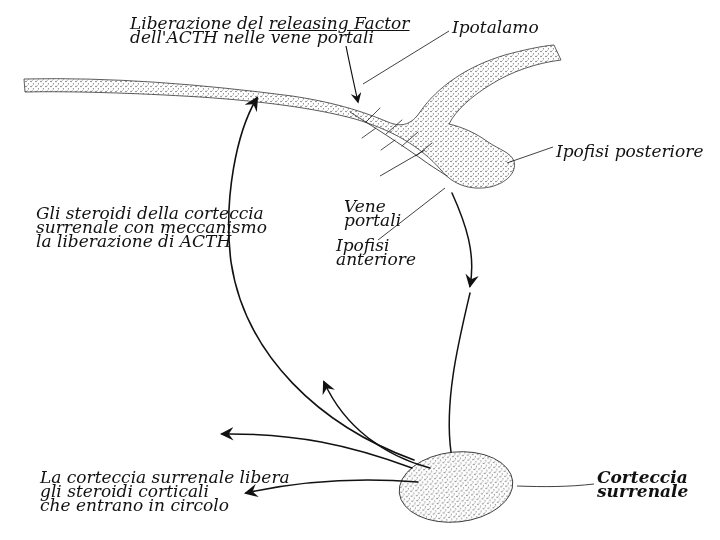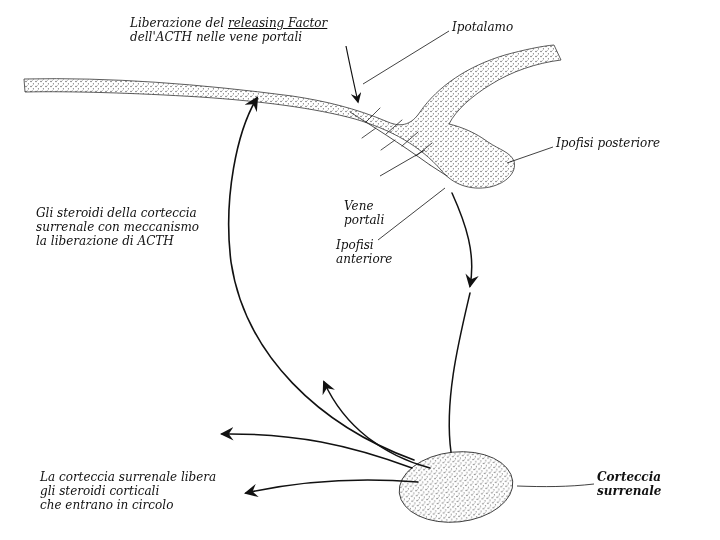--- a/index.html
+++ b/index.html
@@ -5,21 +5,21 @@
   html,body{margin:0;padding:0;background:#fff;}
   .stage{
     position:relative;width:720px;height:540px;background:#fff;overflow:hidden;
     font-family:"DejaVu Serif","Liberation Serif",serif;
     color:#111;
   }
   .stage svg{position:absolute;left:0;top:0;}
   .lbl{
     position:absolute;
     font-style:italic;
-    font-size:12px;
+    font-size:17px;
     line-height:14px;
     white-space:nowrap;
     color:#111;
   }
   .u{text-decoration:underline;}
 </style>
 </head>
 <body>
 
 <div class="stage">
@@ -90,21 +90,21 @@
     </g>
   </svg>
 
   <div class="lbl" style="left:130px;top:16px;">
     <div><span>Liberazione del </span><span class="u">releasing Factor</span></div>
     <div>dell'ACTH nelle vene portali</div>
   </div>
 
   <div class="lbl" style="left:452px;top:20px;text-align:right;">Ipotalamo</div>
 
-  <div class="lbl" style="left:556px;top:136px;">Ipofisi posteriore</div>
+  <div class="lbl" style="left:556px;top:144px;">Ipofisi posteriore</div>
 
   <div class="lbl" style="left:344px;top:178px;margin-top:21px;">
     <div>Vene</div>
     <div>portali</div>
   </div>
 
   <div class="lbl" style="left:336px;top:238px;">
     <div>Ipofisi</div>
     <div>anteriore</div>
   </div>

